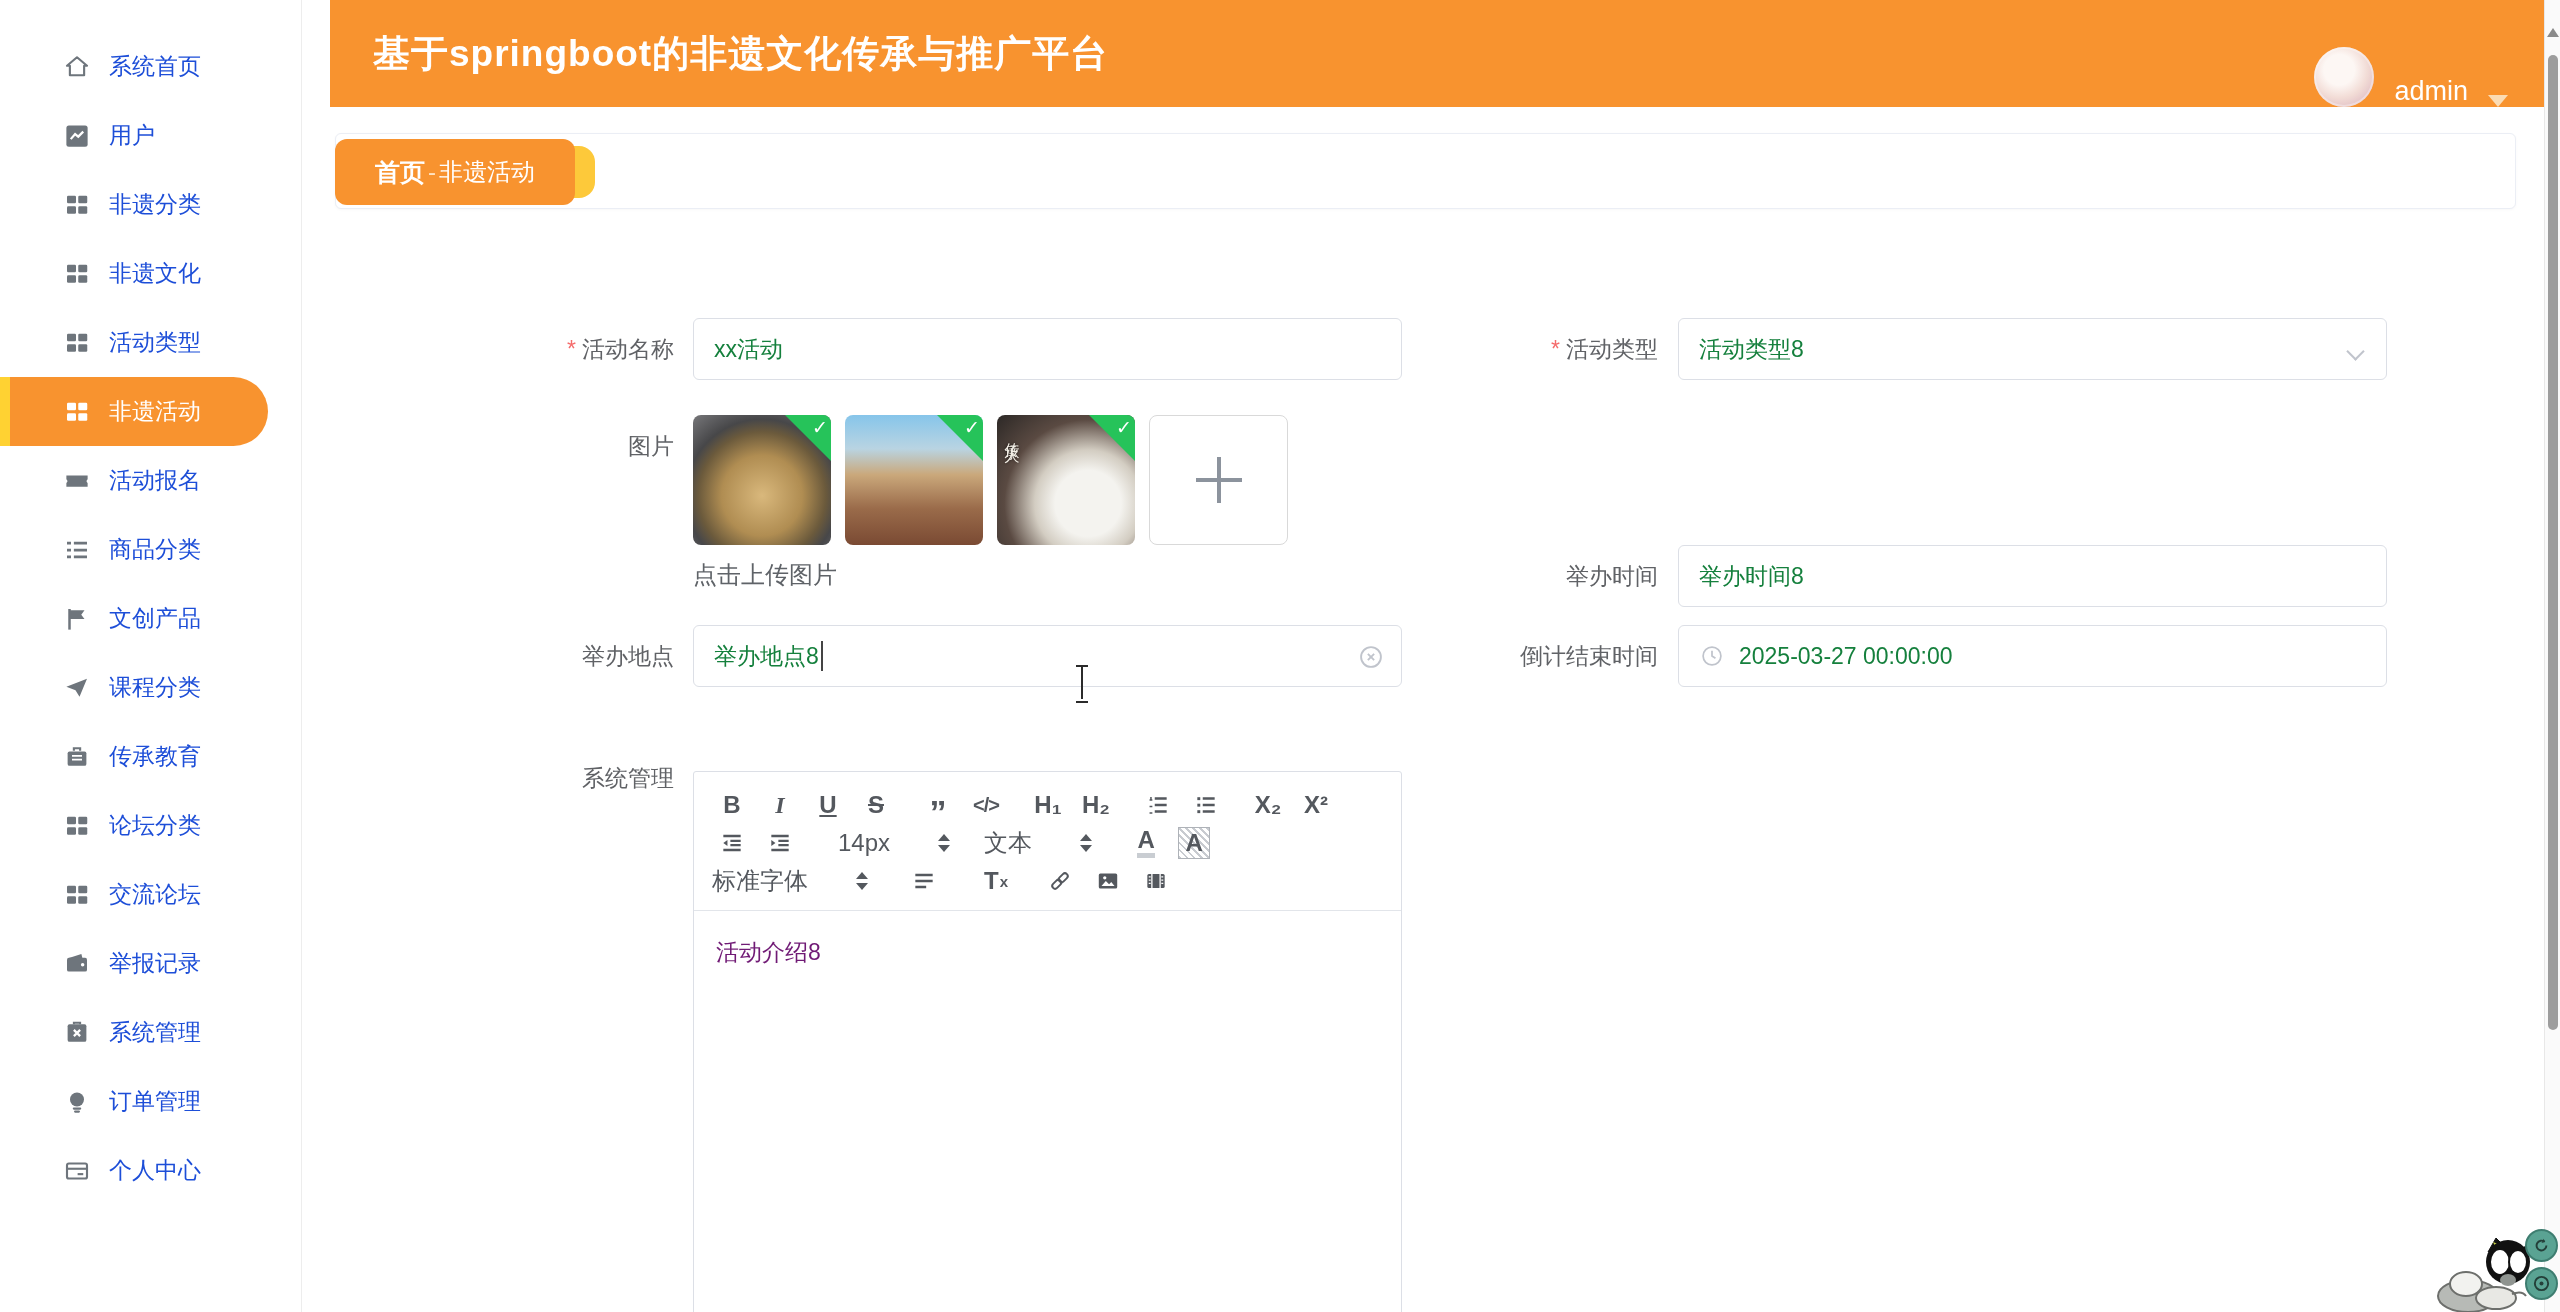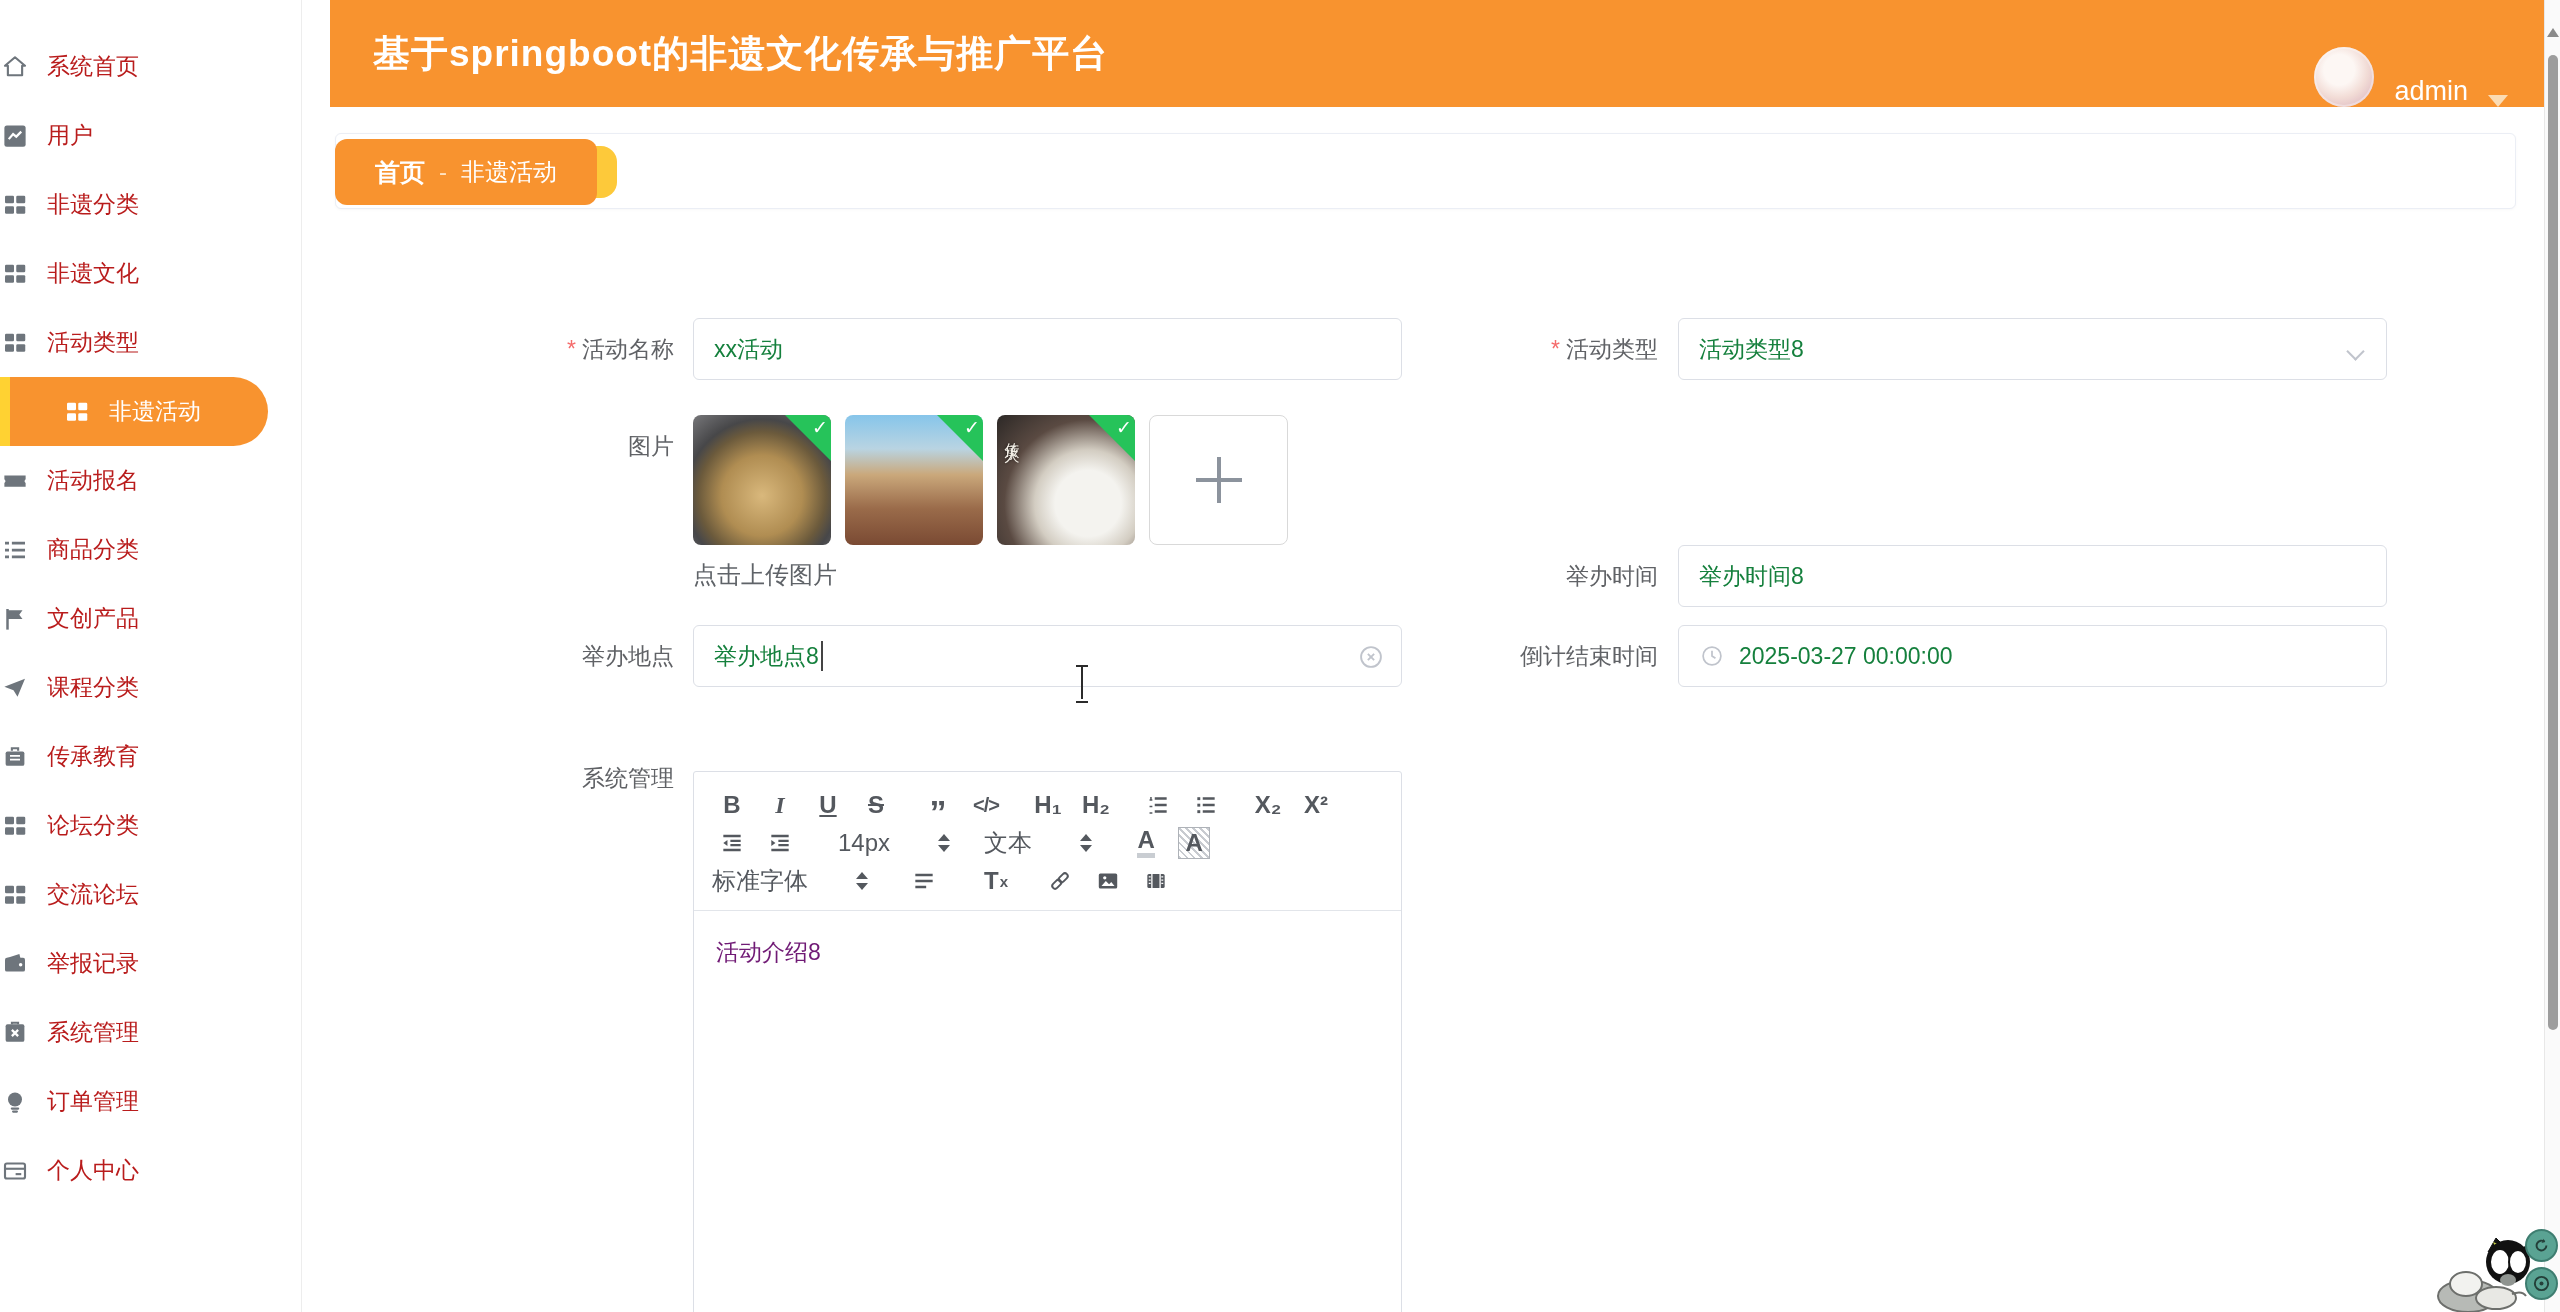--- a/index.html
+++ b/index.html
@@ -4,21 +4,21 @@
 <style>
   * { margin:0; padding:0; box-sizing:border-box; }
   html,body { width:2560px; height:1312px; overflow:hidden;
     font-family:"Liberation Sans","DejaVu Sans",sans-serif; background:#fff; }
   #screen { position:relative; width:2560px; height:1312px; background:#fff; }
 
   
   .sidebar { position:absolute; left:0; top:0; width:302px; height:1312px;
     background:#fff; border-right:1px solid #ededed; padding-top:32px; z-index:5; }
   .side-item { height:69px; display:flex; align-items:center; gap:17px;
-    color:#b91c1c; font-size:23px; cursor:pointer; }
+    padding-left:62px; color:#1d4ed8; font-size:23px; cursor:pointer; }
   .side-item svg { width:30px; height:30px; color:#6e757c; flex:0 0 30px; }
   .side-item.active { width:268px; background:#f8932f; color:#fff;
     border-radius:0 36px 36px 0; border-left:10px solid #ffd232; padding-left:52px; }
   .side-item.active svg { color:#fff; }
 
   
   .main { position:absolute; left:302px; top:0; width:2258px; height:1312px; }
   .header { position:relative; width:100%; height:107px; background:#f8932f;
     display:flex; align-items:center; box-shadow:0 1px 0 #eee;margin-left:28px; }
   .header-title { margin-left:43px; color:#fff; font-size:37px; font-weight:600; letter-spacing:1px; }
@@ -33,21 +33,21 @@
 
   
   .page { position:absolute; left:0; top:107px; width:2258px; height:1205px; background:#fff; overflow:hidden; }
   .crumb-card { position:absolute; left:33px; top:26px; width:2181px; height:76px;
     background:#fff; border:1px solid #ebeef5; border-radius:6px;
     box-shadow:0 1px 3px rgba(0,0,0,.03); }
   .crumb-badge { position:absolute; left:-1px; top:5px; height:66px; z-index:2; }
   .crumb-yellow { position:absolute; right:-20px; top:7px; bottom:7px; width:52px;
     background:#fdc93a; border-radius:0 16px 16px 0; }
   .crumb-orange { position:relative; height:100%; background:#f8932f; border-radius:12px;
-    display:flex; align-items:center; gap:14px; padding:0 40px; }
+    display:flex; align-items:center; gap:3px; padding:0 40px; }
   .crumb-home { color:#fff; font-size:25px; font-weight:bold; cursor:pointer; }
   .crumb-sep { color:#ffe3c2; font-size:24px; }
   .crumb-cur { color:#fff; font-size:24px; }
 
   
   .form { position:absolute; left:0; top:0; width:100%; height:100%; }
   .flabel { position:absolute; width:372px; text-align:right; color:#606266;
     font-size:23px; line-height:62px; }
   .flabel.right-col { left:1100px; width:256px; }
   .req { color:#f56c6c; margin-right:6px; font-size:23px; }

